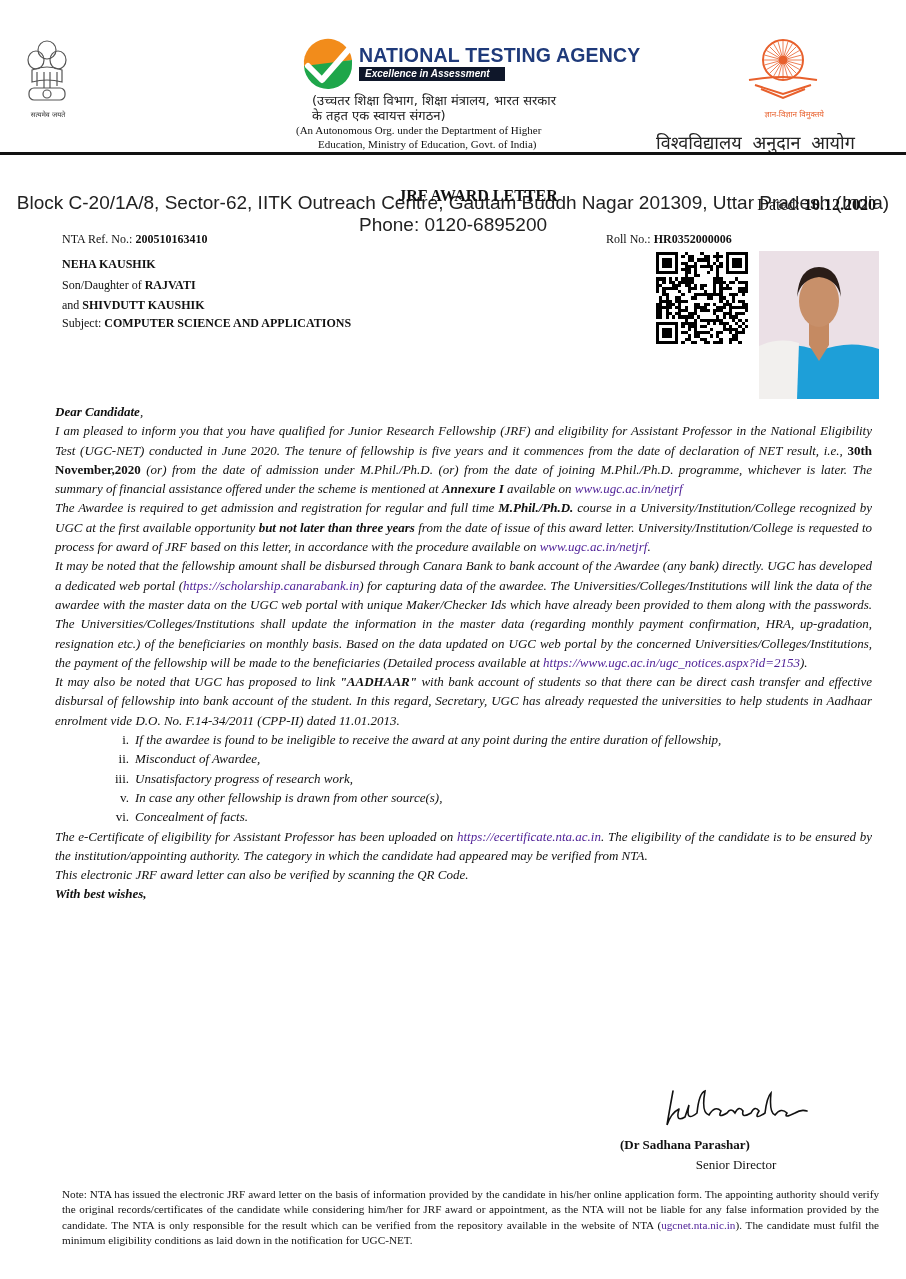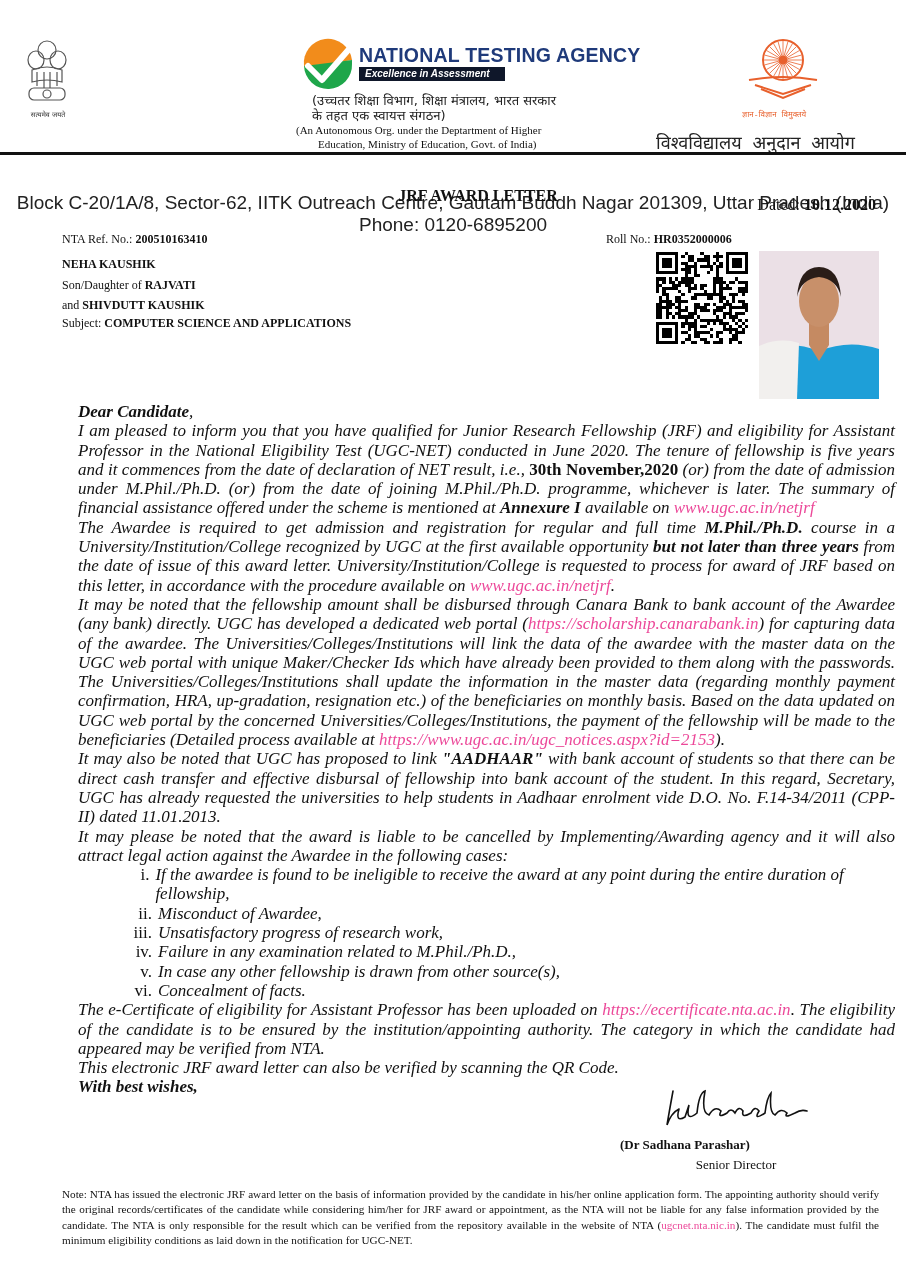--- a/index.html
+++ b/index.html
@@ -9,42 +9,42 @@
   #emblem { left:22px; top:36px; width:50px; height:80px; }
   #emblem-motto { left:20px; top:110px; width:56px; font-size:7px; text-align:center; color:#333; font-family:"DejaVu Sans", sans-serif; }
   #nta-logo { left:300px; top:36px; width:56px; height:56px; }
   #nta-title { left:359px; top:44px; font-family:"Liberation Sans", sans-serif; font-weight:bold; font-size:19.5px; color:#1f3a7a; letter-spacing:0.2px; white-space:nowrap; }
   #nta-tagline { left:359px; top:67px; width:146px; height:14px; background:#0f172a; color:#fff; font-family:"Liberation Sans", sans-serif; font-style:italic; font-weight:bold; font-size:10px; line-height:14px; padding-left:6px; box-sizing:border-box; }
   #nta-hindi-1 { left:312px; top:91px; font-size:13px; white-space:nowrap; font-family:"DejaVu Sans", sans-serif; color:#222; }
   #nta-hindi-2 { left:312px; top:106px; font-size:13px; white-space:nowrap; font-family:"DejaVu Sans", sans-serif; color:#222; }
   #nta-eng-1 { left:296px; top:124px; font-size:11px; white-space:nowrap; }
   #nta-eng-2 { left:318px; top:138px; font-size:11px; white-space:nowrap; }
   #ugc-logo { left:743px; top:34px; width:80px; height:68px; }
-  #ugc-motto { left:742px; top:108px; width:82px; text-align:left; font-size:8px; color:#e8602c; font-family:Liberation Mono, monospace; white-space:nowrap; }
+  #ugc-motto { left:742px; top:108px; width:82px; text-align:right; font-size:8px; color:#e8602c; font-family:Liberation Sans, sans-serif; white-space:nowrap; }
   #ugc-name { left:656px; top:118px; font-size:18px; white-space:nowrap; font-family:Liberation Mono, monospace; color:#222;margin-top:12px; }
   #header-rule { left:0; top:152px; width:906px; height:3px; background:#111; }
   #address { left:0; top:158px; width:906px; text-align:center; font-family:"Liberation Sans", sans-serif; font-size:19px; color:#222;margin-top:34px; }
 
   #letter-title { left:0; top:187px; width:906px; text-align:center; font-weight:bold; font-size:16px;margin-left:25px; }
   #dated { right:30px; top:196px; font-size:16px; }
   #dated b, #ref b, #roll b, .sub b { font-weight:bold; }
   #ref { left:62px; top:232px; font-size:12px; }
   #roll { left:606px; top:232px; font-size:12px; }
   #name { left:62px; top:257px; font-size:12px; font-weight:bold;text-align:center; }
   #parent1 { left:62px; top:278px; font-size:12px; }
   #parent2 { left:62px; top:298px; font-size:12px; }
   #subject { left:62px; top:316px; font-size:12px; }
 
   #qr { left:656px; top:252px; width:92px; height:92px; }
   #photo { left:759px; top:251px; width:120px; height:148px; background:#ebe0e6; overflow:hidden; }
 
-  #body { left:78px; top:402px; width:817px; font-style:italic; font-size:17px; line-height:19.3px; }
+  #body { left:55px; top:402px; width:817px; font-style:italic; font-size:13px; line-height:19.3px; }
   #body p { margin:0; text-align:justify; }
   #body .salutation { font-weight:bold; }
-  #body a, #footnote a { color:#ec4899; text-decoration:none;margin-top:32px; }
+  #body a, #footnote a { color:#4c1d95; text-decoration:none;margin-top:32px; }
   #body b { font-weight:bold; }
   ol.cases { list-style:none; margin:0; padding:0; }
   ol.cases li { display:flex; }
   ol.cases .num { width:80px; text-align:right; padding-right:6px; font-style:normal; box-sizing:border-box; }
   #wishes { font-weight:bold; }
 
   #signature { left:655px; top:1083px; width:170px; height:50px; }
   #signer { left:620px; top:1137px; width:232px; text-align:left; font-weight:bold; font-size:13px; }
   #designation { left:620px; top:1157px; width:232px; text-align:center; font-size:13px; }
 
@@ -496,37 +496,32 @@
   </p>
   <p>
     <span>The Awardee is required to get admission and registration for regular and full time </span><b>M.Phil./Ph.D.</b><span> course in a University/Institution/College recognized by UGC at the first available opportunity </span><b>but not later than three years</b><span> from the date of issue of this award letter. University/Institution/College is requested to process for award of JRF based on this letter, in accordance with the procedure available on </span><a>www.ugc.ac.in/netjrf</a><span>.</span>
   </p>
   <p>
     <span>It may be noted that the fellowship amount shall be disbursed through Canara Bank to bank account of the Awardee (any bank) directly. UGC has developed a dedicated web portal (</span><a>https://scholarship.canarabank.in</a><span>) for capturing data of the awardee. The Universities/Colleges/Institutions will link the data of the awardee with the master data on the UGC web portal with unique Maker/Checker Ids which have already been provided to them along with the passwords. The Universities/Colleges/Institutions shall update the information in the master data (regarding monthly payment confirmation, HRA, up-gradation, resignation etc.) of the beneficiaries on monthly basis. Based on the data updated on UGC web portal by the concerned Universities/Colleges/Institutions, the payment of the fellowship will be made to the beneficiaries (Detailed process available at </span><a>https://www.ugc.ac.in/ugc_notices.aspx?id=2153</a><span>).</span>
   </p>
   <p>
     <span>It may also be noted that UGC has proposed to link </span><b>"AADHAAR"</b><span> with bank account of students so that there can be direct cash transfer and effective disbursal of fellowship into bank account of the student. In this regard, Secretary, UGC has already requested the universities to help students in Aadhaar enrolment vide D.O. No. F.14-34/2011 (CPP-II) dated 11.01.2013.</span>
   </p>
-  <p>It may please be noted that the award is liable to be cancelled by Implementing/Awarding agency and it will also attract legal action against the Awardee in the following cases:</p>
   <ol class="cases">
     <li>
         <span class="num">i.</span>
         <span>If the awardee is found to be ineligible to receive the award at any point during the entire duration of fellowship,</span>
       </li>
     <li>
         <span class="num">ii.</span>
         <span>Misconduct of Awardee,</span>
       </li>
     <li>
         <span class="num">iii.</span>
         <span>Unsatisfactory progress of research work,</span>
-      </li>
-    <li>
-        <span class="num">iv.</span>
-        <span>Failure in any examination related to M.Phil./Ph.D.,</span>
       </li>
     <li>
         <span class="num">v.</span>
         <span>In case any other fellowship is drawn from other source(s),</span>
       </li>
     <li>
         <span class="num">vi.</span>
         <span>Concealment of facts.</span>
       </li>
   </ol>

